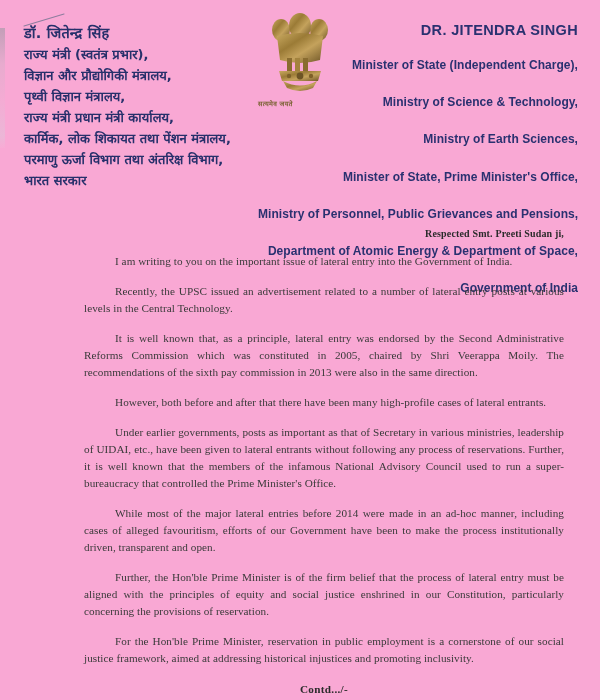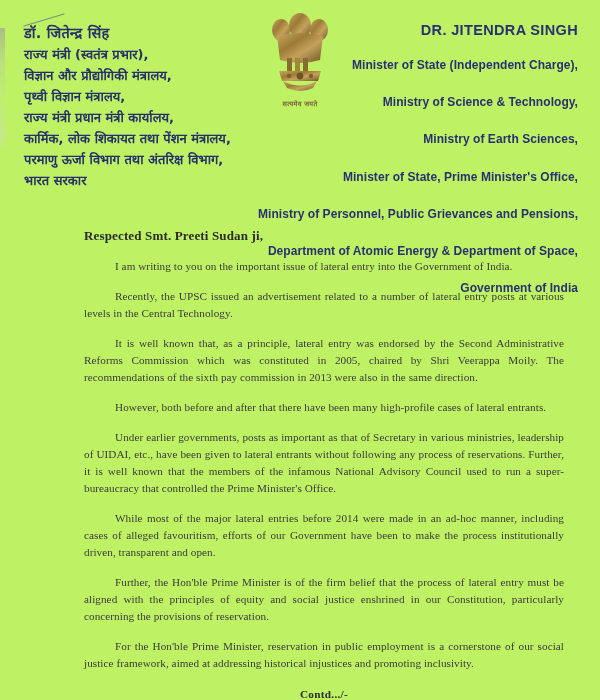--- a/index.html
+++ b/index.html
@@ -4,21 +4,21 @@
 <style>
   html, body {
     margin: 0;
     padding: 0;
     background: #ffffff;
   }
   .page {
     position: relative;
     width: 600px;
     height: 700px;
-    background: #bef264;
+    background: #f9a8d4;
     overflow: hidden;
     font-family: "Liberation Serif", "DejaVu Serif", serif;
   }
 
   
   .scan-edge {
     position: absolute;
     left: 0;
     top: 28px;
     width: 5px;
@@ -69,21 +69,20 @@
     font-weight: bold;
     white-space: nowrap;
   }
 
   .lh-emblem {
     position: absolute;
     left: 258px;
     top: 10px;
     width: 84px;
     height: 105px;
-    text-align: center;
   }
   .lh-emblem svg { display: block; margin: 0 auto; }
   .lh-emblem .motto {
     font-family: "DejaVu Sans", sans-serif;
     font-size: 6.5px;
     color: #7a6233;
     font-weight: bold;
     margin-top: 1px;
     letter-spacing: 0.3px;
   }
@@ -113,25 +112,26 @@
   }
 
   
   .body-area {
     position: absolute;
     left: 84px;
     top: 228px;
     width: 480px;
   }
   .salutation {
-    font-size: 13px;
+    font-size: 10px;
     font-weight: bold;
     color: #2b2b2b;
     letter-spacing: 0.15px;
     margin-bottom: 14px;
+    text-align: right;
   }
   .para {
     font-size: 11.2px;
     color: #3a3a3a;
     text-align: justify;
     text-indent: 31px;
     line-height: 1.52;
     margin: 0 0 13px 0;
     letter-spacing: 0.05px;
   }

